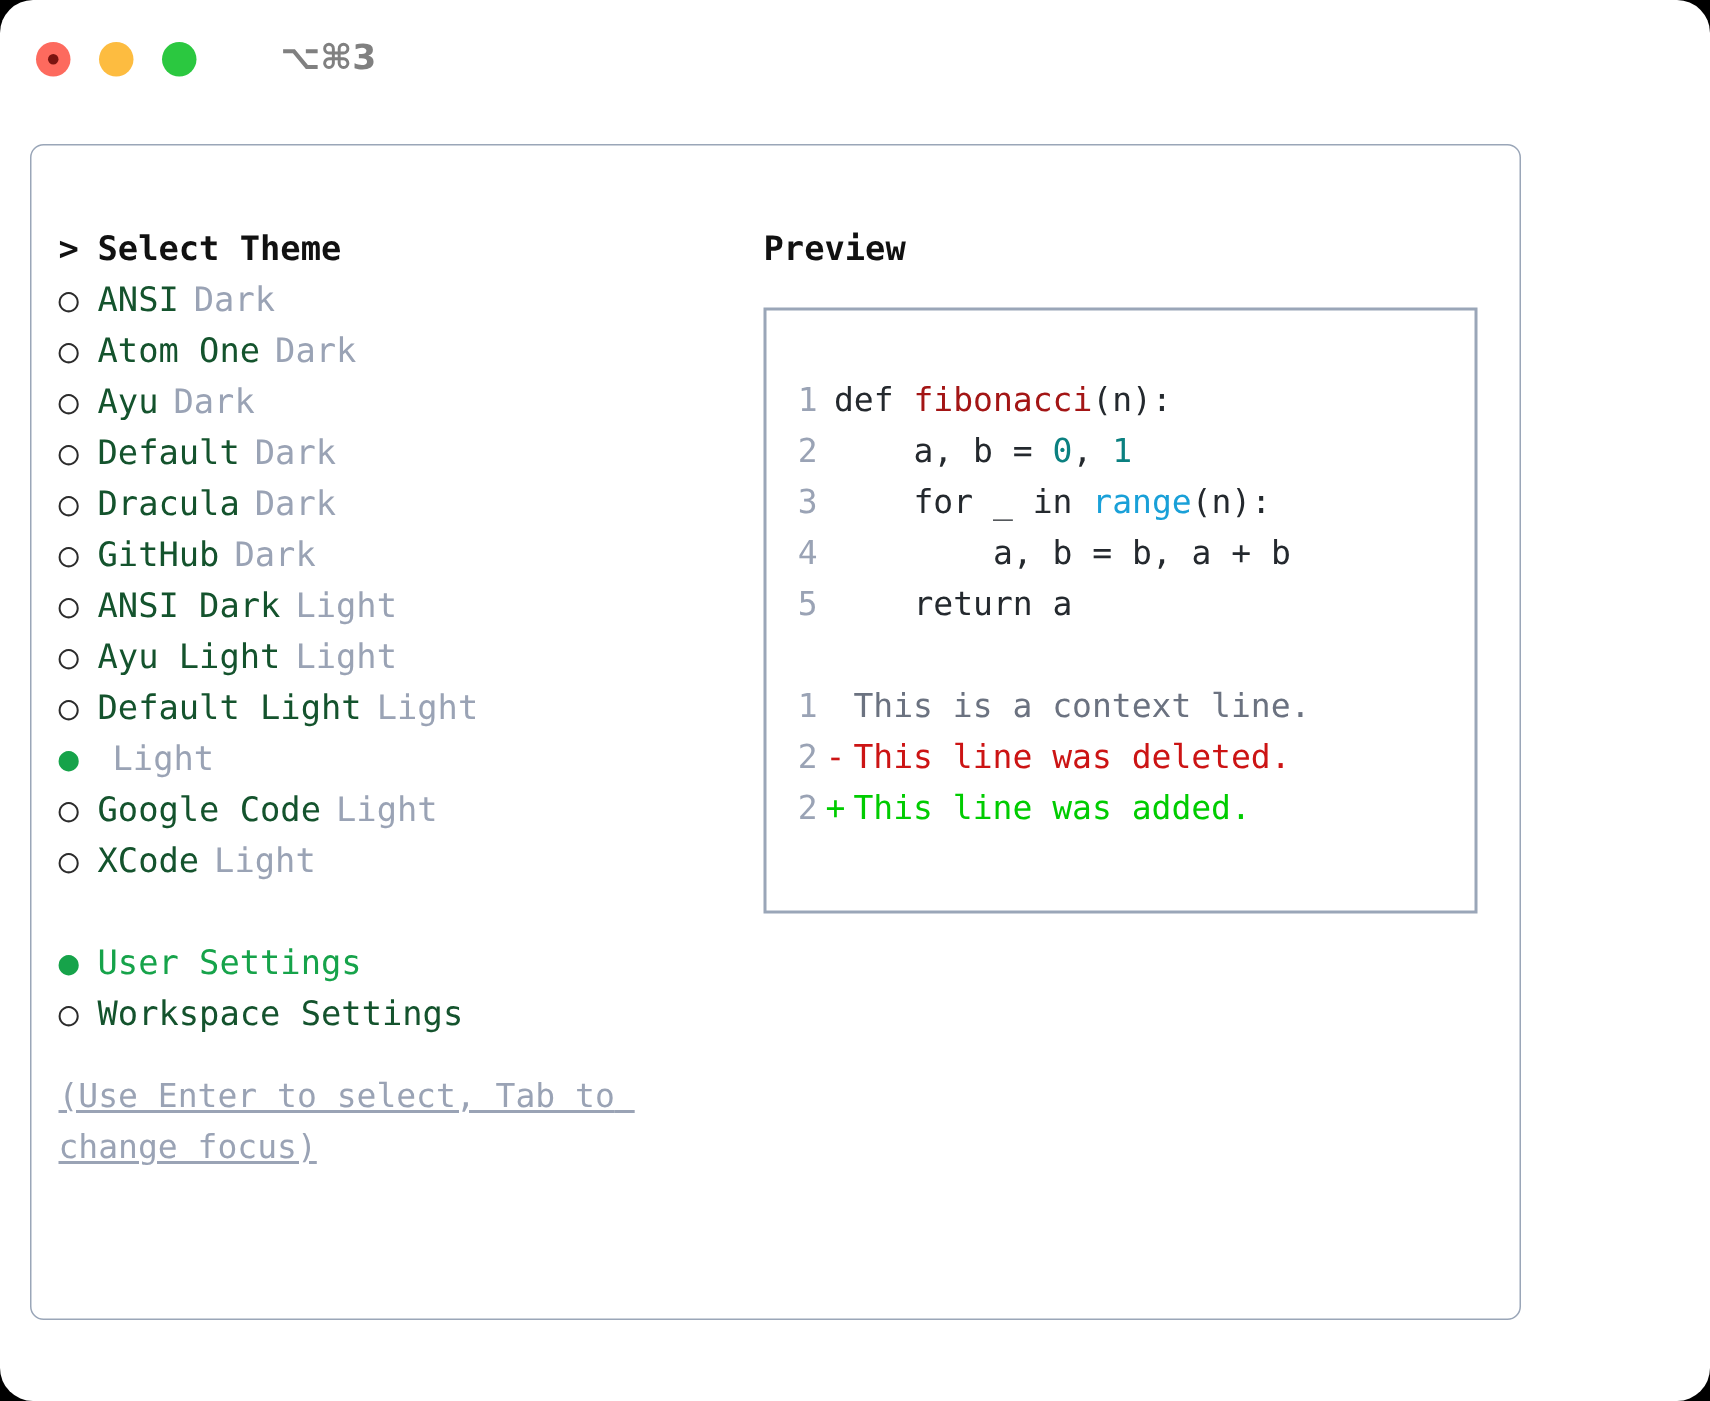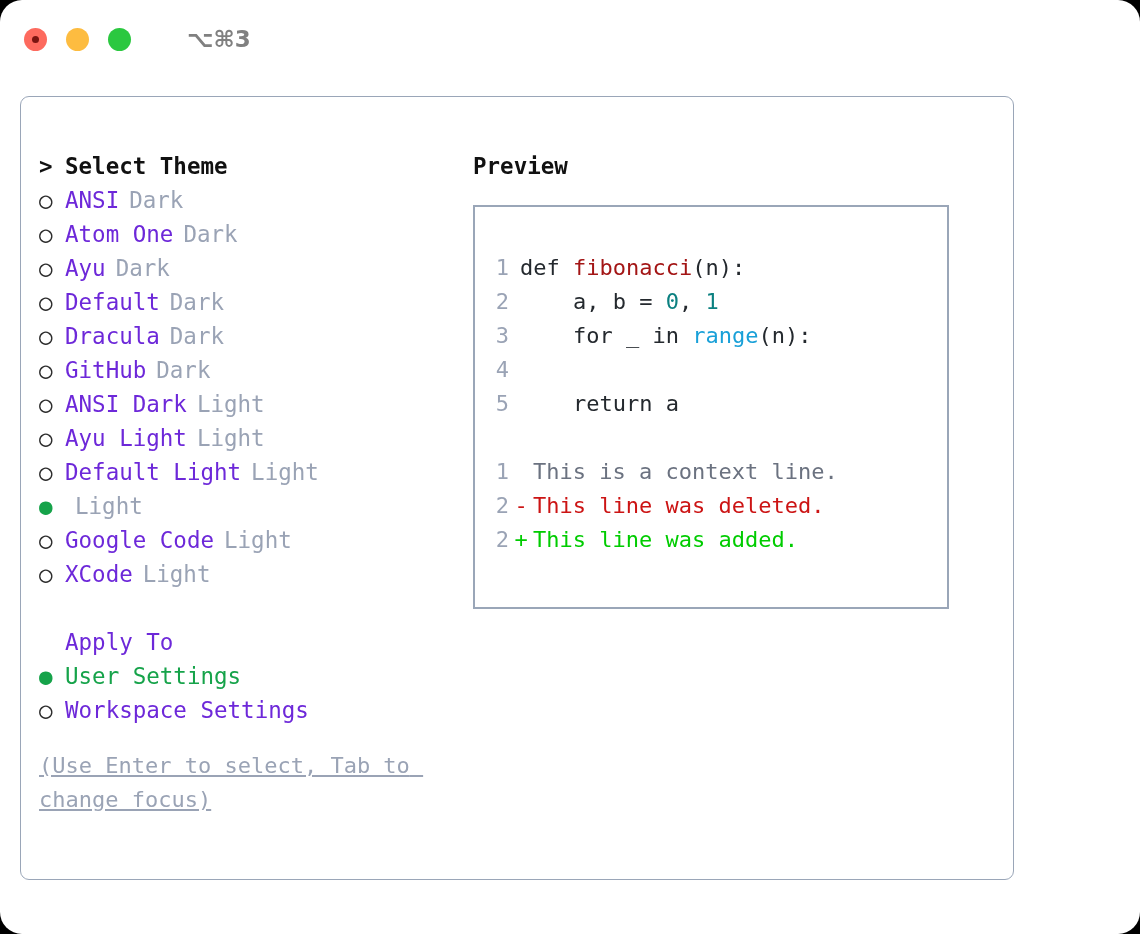--- a/index.html
+++ b/index.html
@@ -111,21 +111,21 @@
     flex: 0 0 26px;
     font-size: 22.5px;
     color: #2b2b2b;
     white-space: pre;
   }
   .marker.sel-dot   { color: #16a34a; }
   .marker.arrow     { color: #111111; font-weight: bold; }
   .marker.blank     { color: transparent; }
 
   .label {
-    color: #6d28d9;
+    color: #14532d;
     white-space: pre;
   }
   .label.bold   { font-weight: bold; color: #111111; }
   .label.green  { color: #16a34a; }
   .variant {
     color: #9aa3b5;
     white-space: pre;
     margin-left: 10px;
     text-align: center;
   }
@@ -138,21 +138,21 @@
     line-height: 34px;
     color: #9aa3b5;
     width: 400px;
     white-space: pre-wrap;
     text-decoration: underline;
   }
 
   
   .right-col {
     position: absolute;
-    left: 452px;
+    left: 488px;
     top: 52px;
     width: 490px;
   }
   .preview-title {
     font-size: 22.5px;
     font-weight: bold;
     color: #111111;
     line-height: 34px;
     white-space: pre;
   }
@@ -264,43 +264,39 @@
             <div class="row"><span class="marker">○</span><span class="label">ANSI Dark</span><span class="variant">Light</span></div>
             <div class="row"><span class="marker">○</span><span class="label">Ayu Light</span><span class="variant">Light</span></div>
             <div class="row"><span class="marker">○</span><span class="label">Default Light</span><span class="variant">Light</span></div>
             <div class="row"><span class="marker sel-dot">●</span><span class="variant">Light</span></div>
             <div class="row"><span class="marker">○</span><span class="label">Google Code</span><span class="variant">Light</span></div>
             <div class="row"><span class="marker">○</span><span class="label">XCode</span><span class="variant">Light</span></div>
           </div>
 
         <div class="spacer-row"></div>
 
-        <div class="row">
-          <span class="marker blank">○</span>
-          <span class="label">Apply To</span>
-        </div>
 
         <div id="apply-to-list">
             <div class="row"><span class="marker sel-dot">●</span><span class="label green">User Settings</span></div>
             <div class="row"><span class="marker">○</span><span class="label">Workspace Settings</span></div>
           </div>
 
         <div class="hint">(Use Enter to select, Tab to change focus)</div>
       </div>
 
       <div class="right-col">
         <div class="preview-title">Preview</div>
 
         <div class="preview-box">
           <div class="code-area">
             <div id="code-lines">
                 <div class="code-line"><span class="lineno">1</span><span class="code-text"><span class="tok-plain">def </span><span class="tok-fn">fibonacci</span><span class="tok-plain">(n):</span></span></div>
                 <div class="code-line"><span class="lineno">2</span><span class="code-text"><span class="tok-plain">    a, b = </span><span class="tok-num">0</span><span class="tok-plain">, </span><span class="tok-num">1</span></span></div>
                 <div class="code-line"><span class="lineno">3</span><span class="code-text"><span class="tok-plain">    for _ in </span><span class="tok-builtin">range</span><span class="tok-plain">(n):</span></span></div>
-                <div class="code-line"><span class="lineno">4</span></div>
+                <div class="code-line"><span class="lineno">4</span><span class="code-text"><span class="tok-plain">        a, b = b, a + b</span></span></div>
                 <div class="code-line"><span class="lineno">5</span><span class="code-text"><span class="tok-plain">    return a</span></span></div>
               </div>
             <div id="diff-lines" class="diff-block">
                 <div class="diff-line diff-context"><span class="diff-no">1</span><span class="diff-mark"> </span><span class="diff-text">This is a context line.</span></div>
                 <div class="diff-line diff-del"><span class="diff-no">2</span><span class="diff-mark">-</span><span class="diff-text">This line was deleted.</span></div>
                 <div class="diff-line diff-add"><span class="diff-no">2</span><span class="diff-mark">+</span><span class="diff-text">This line was added.</span></div>
               </div>
           </div>
         </div>
       </div>

